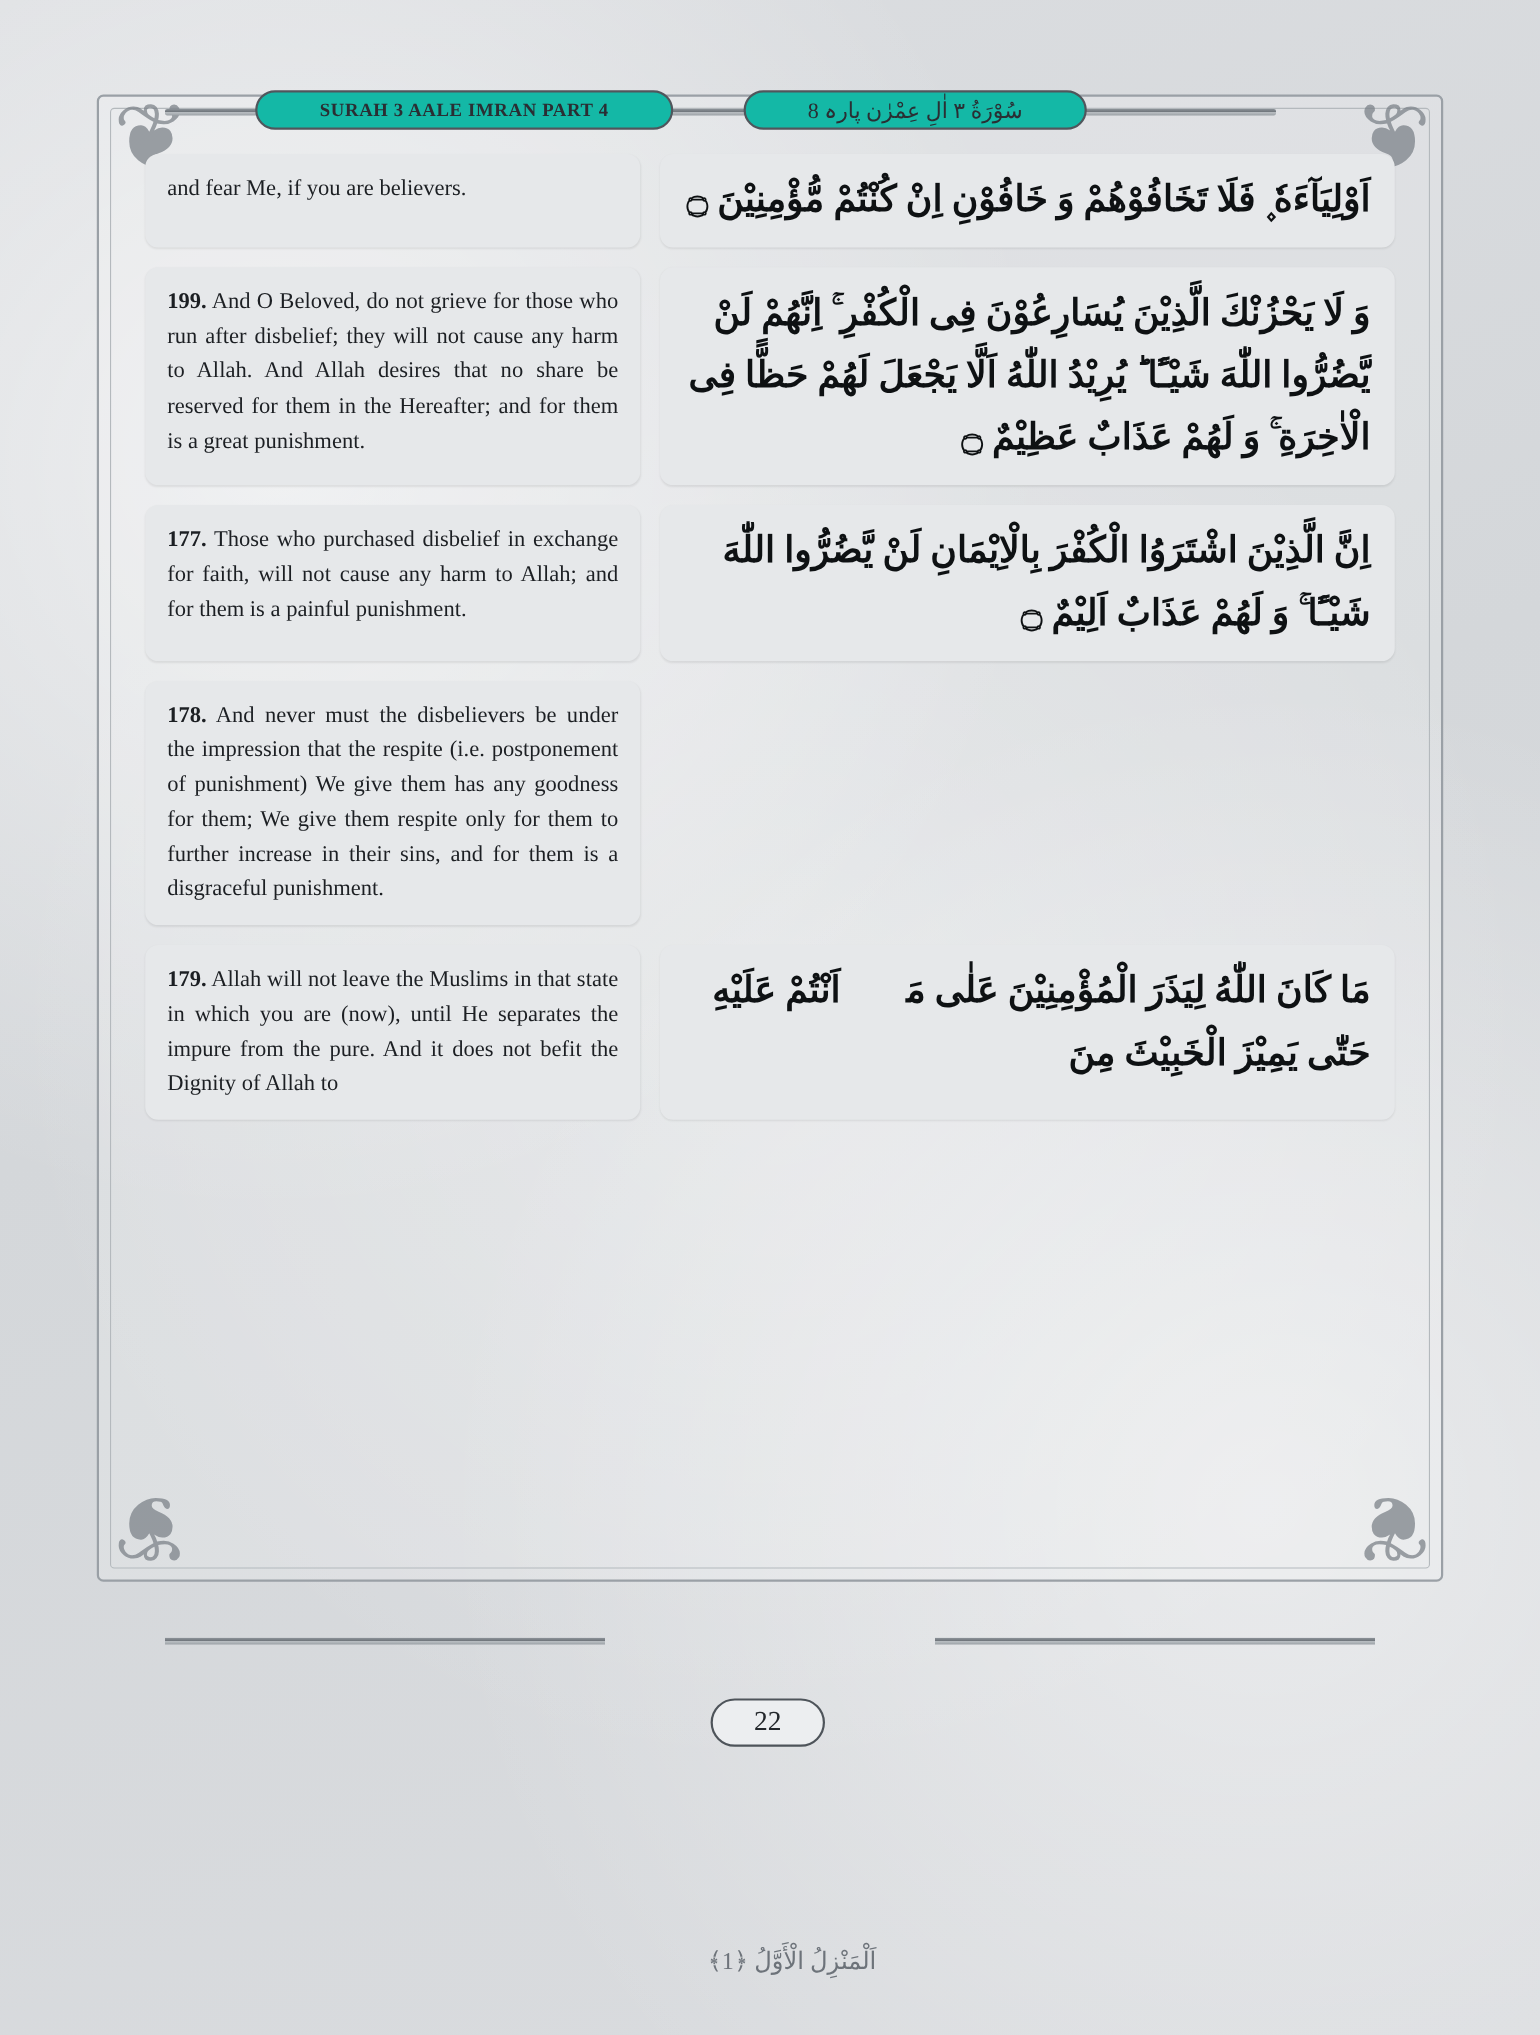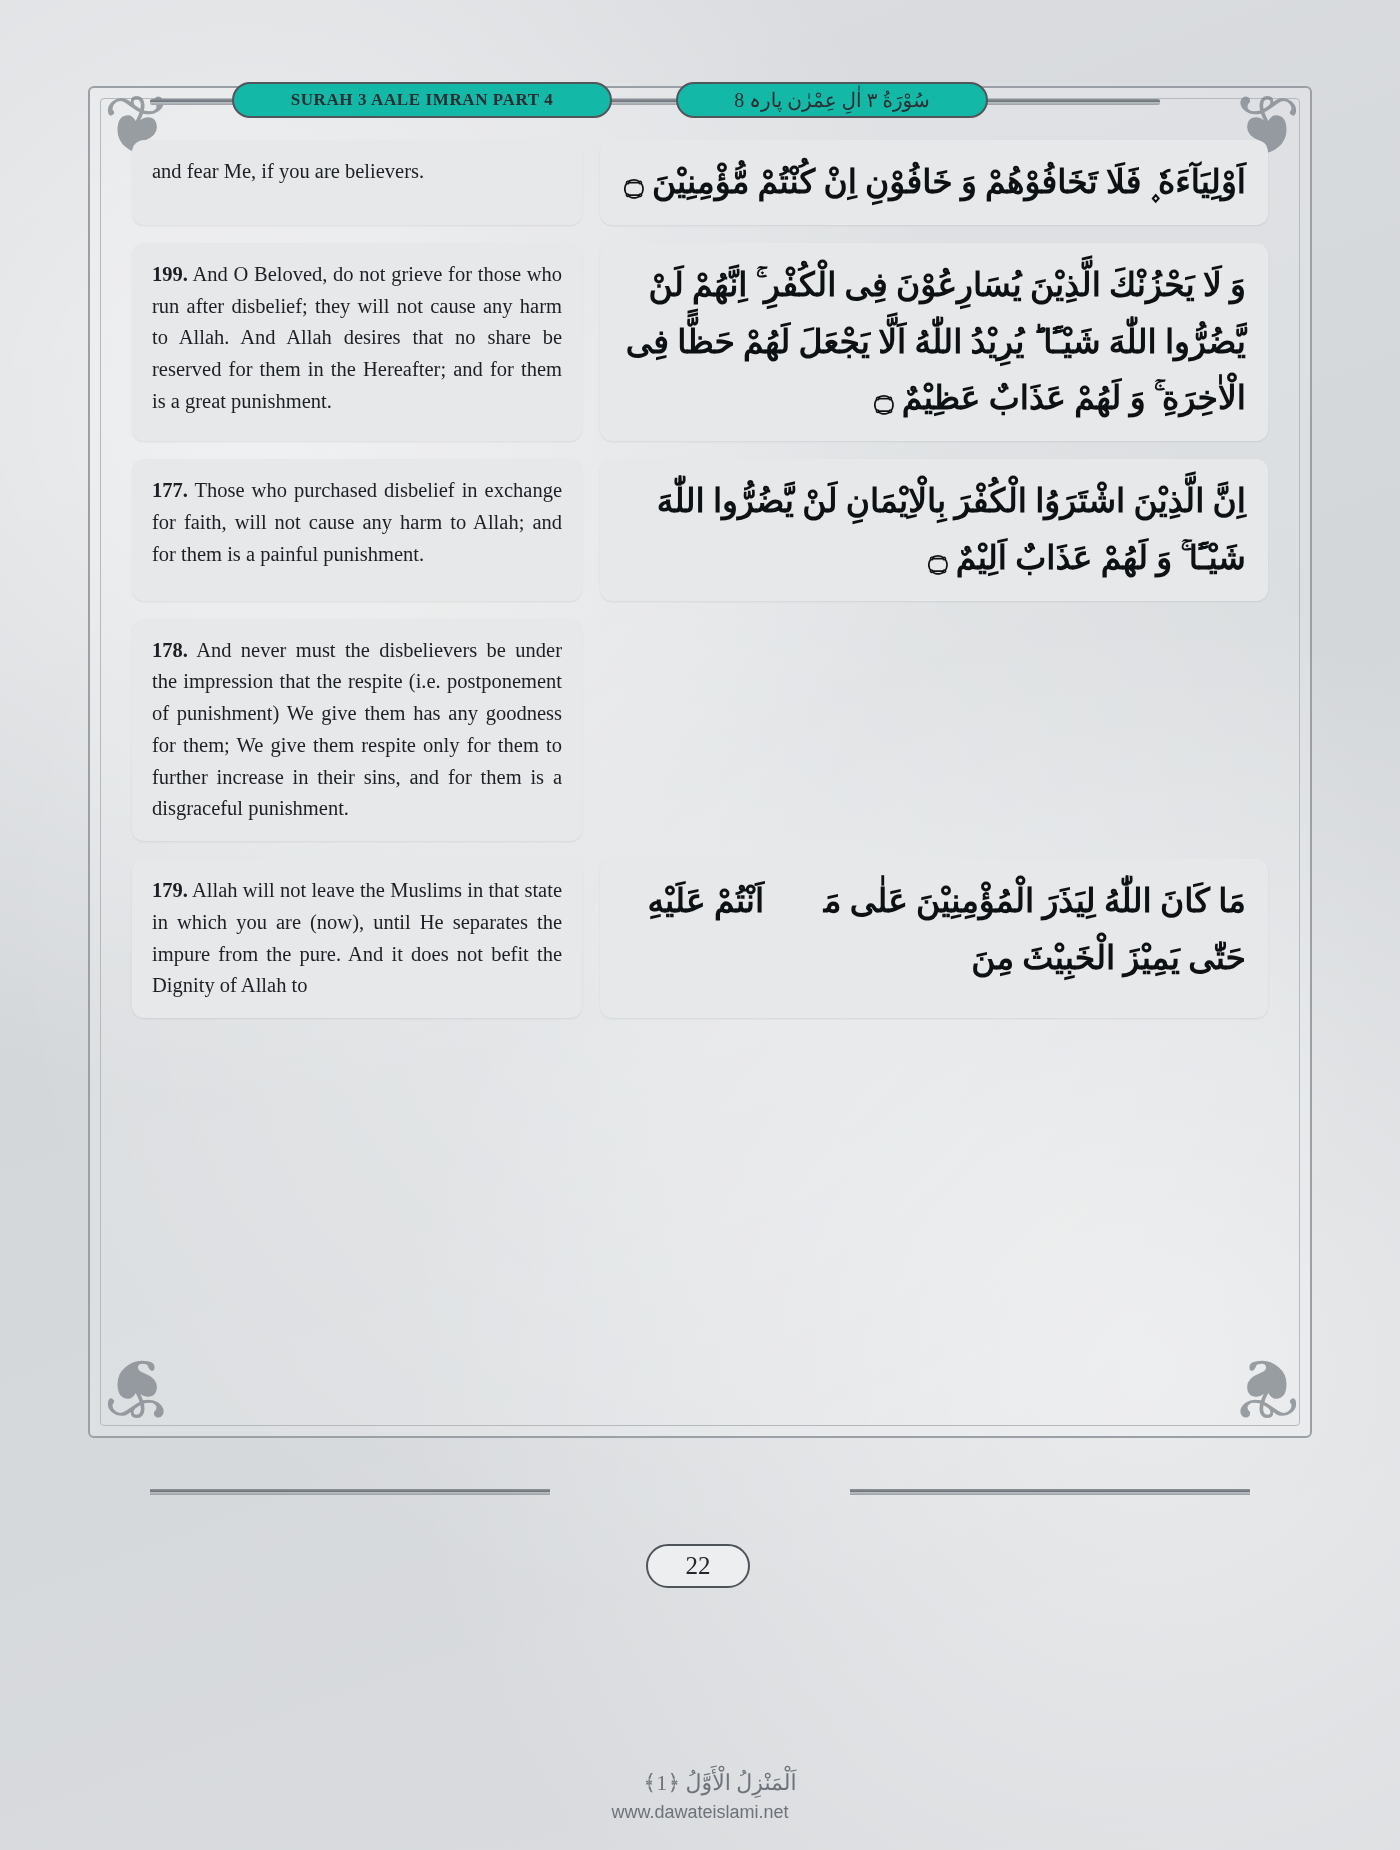--- a/index.html
+++ b/index.html
@@ -289,14 +289,13 @@
 
 <div class="footer-rail left"></div>
 <div class="footer-rail right"></div>
 
 <div class="page-pill">
   <span class="page-number">22</span>
 </div>
 
 <div class="footer-block">
   <p class="footer-ar">اَلْمَنْزِلُ الْأَوَّلُ ﴿1﴾</p>
-  <p class="footer-url">www.dawateislami.net</p>
 </div>
 
 </body></html>

